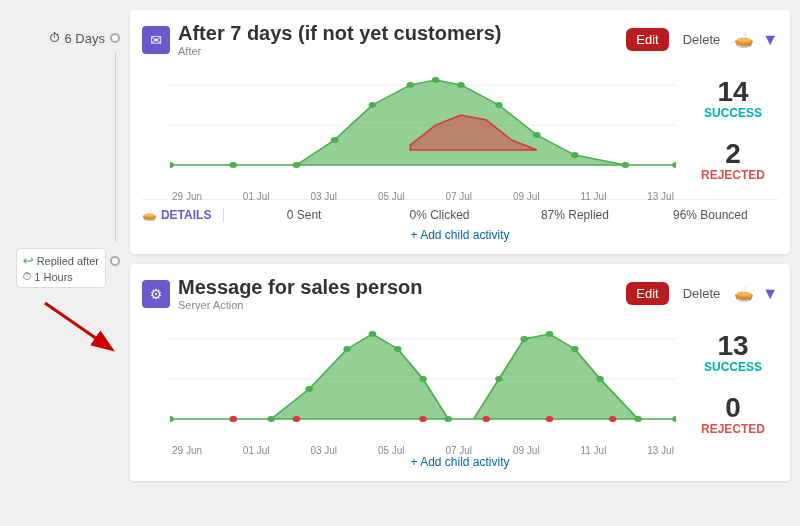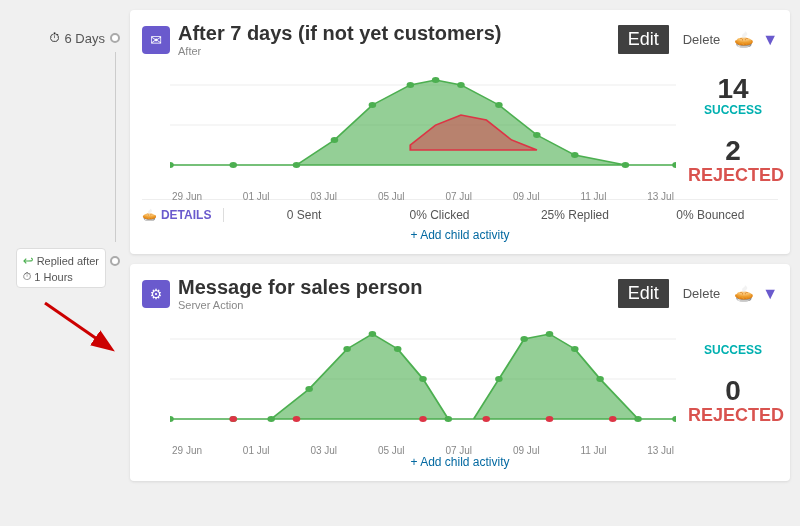--- a/index.html
+++ b/index.html
@@ -77,26 +77,26 @@
       color: #333;
       flex: 1;
     }
 
     .card-subtitle {
       font-size: 11px;
       color: #888;
     }
 
     .btn-edit {
-      background: #404040;
+      background: #b91c1c;
       color: white;
       border: none;
       padding: 4px 10px;
-      border-radius: 1px;
-      font-size: 18px;
+      border-radius: 6px;
+      font-size: 13px;
       cursor: pointer;
     }
 
     .btn-delete {
       background: none;
       border: none;
       color: #555;
       font-size: 13px;
       cursor: pointer;
       padding: 4px 6px;
@@ -153,21 +153,21 @@
       line-height: 1;
     }
 
     .stat-label-success {
       font-size: 12px;
       color: #00b0b0;
       font-weight: bold;
     }
 
     .stat-label-rejected {
-      font-size: 18px;
+      font-size: 12px;
       color: #d9534f;
       font-weight: bold;
       text-align: center;
     }
 
     
     .details-bar {
       display: flex;
       align-items: center;
       gap: 0;
@@ -315,22 +315,22 @@
         </div>
       </div>
 
       <div class="details-bar">
         <div class="details-btn">
           <span>🥧</span>
           <span>DETAILS</span>
         </div>
         <span class="stat-item">0 Sent</span>
         <span class="stat-item">0% Clicked</span>
-        <span class="stat-item">25% Replied</span>
-        <span class="stat-item">0% Bounced</span>
+        <span class="stat-item">87% Replied</span>
+        <span class="stat-item">96% Bounced</span>
       </div>
 
       <div class="add-child">+ Add child activity</div>
     </div>
 
     <div class="activity-card">
       <div class="card-header">
         <div class="activity-icon" style="background:#6a5acd; font-size:14px;">⚙</div>
         <div style="flex:1;">
           <div class="card-title">Message for sales person</div>
@@ -383,20 +383,21 @@
               <span>05 Jul</span>
             <span>07 Jul</span>
               <span>09 Jul</span>
               <span>11 Jul</span>
               <span>13 Jul</span>
           </div>
         </div>
 
         <div class="stats-panel">
           <div>
+            <div class="stat-number">13</div>
             <div class="stat-label-success">SUCCESS</div>
           </div>
           <div>
             <div class="stat-number">0</div>
             <div class="stat-label-rejected">REJECTED</div>
           </div>
         </div>
       </div>
 
       <div class="add-child">+ Add child activity</div>

